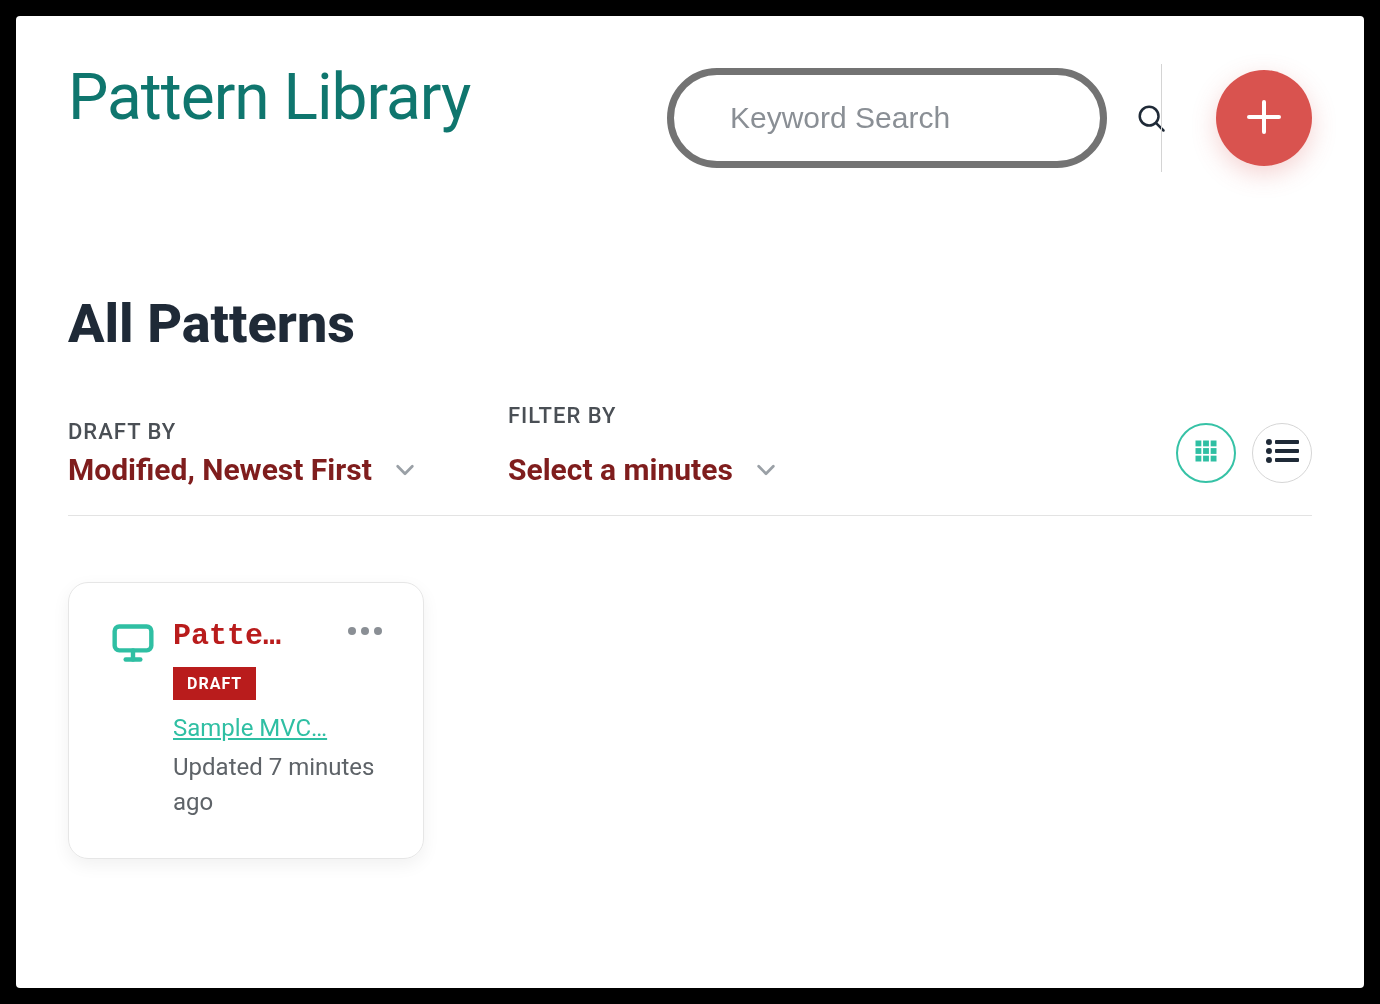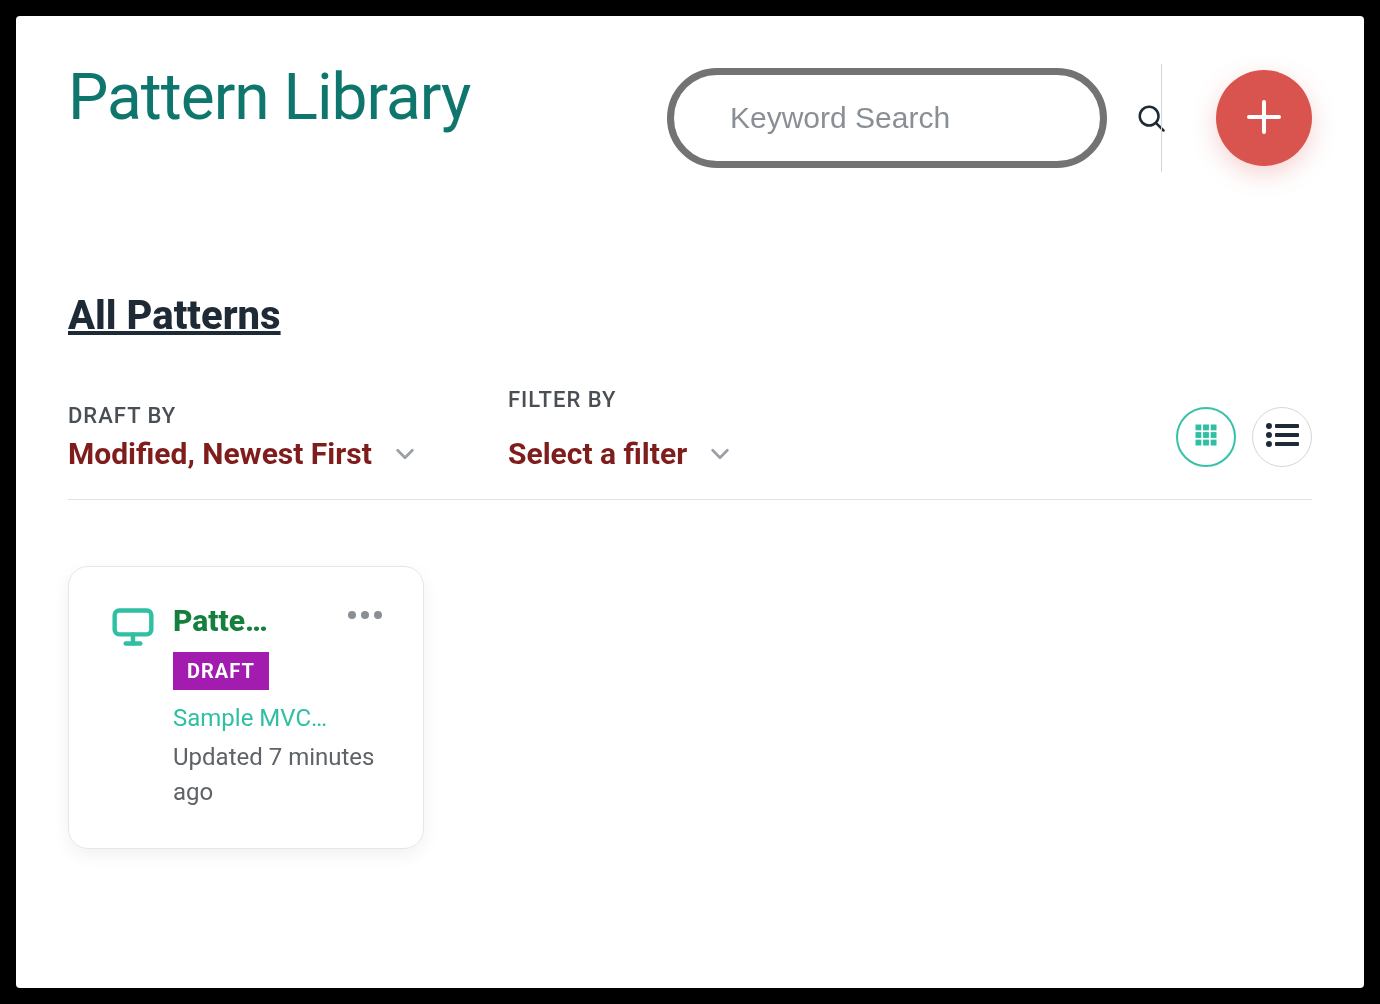--- a/index.html
+++ b/index.html
@@ -84,25 +84,24 @@
       justify-content: center;
       cursor: pointer;
       box-shadow: 0 8px 24px rgba(217,83,79,0.25);
       flex-shrink: 0;
     }
     .add-btn svg {
       width: 40px;
       height: 40px;
     }
     .section-title {
-      font-size: 40px;
+      font-size: 54px;
       font-weight: 800;
       color: #1f2a37;
       margin-top: 120px;
-      text-decoration: underline;
     }
     .controls-row {
       display: flex;
       align-items: flex-end;
       margin-top: 48px;
       padding-bottom: 28px;
       border-bottom: 1px solid #e3e3e3;
     }
     .control-group {
       display: flex;
@@ -186,59 +185,61 @@
     }
     .card-title-row {
       display: flex;
       align-items: center;
       justify-content: space-between;
       gap: 8px;
     }
     .card-title {
       font-size: 30px;
       font-weight: 800;
-      color: #15803d;
+      color: #b91c1c;
       white-space: nowrap;
       overflow: hidden;
       text-overflow: ellipsis;
       max-width: 130px;
+      font-family: Liberation Mono, monospace;
     }
     .card-menu {
       width: 44px;
       height: 24px;
       display: flex;
       align-items: center;
       justify-content: center;
       cursor: pointer;
       flex-shrink: 0;
       margin-top: -12px;
     }
     .card-menu svg {
       width: 36px;
       height: 10px;
     }
     .badge {
       display: inline-block;
-      background: #a21caf;
+      background: #b91c1c;
       color: #fff;
-      font-size: 20px;
+      font-size: 16px;
       font-weight: 700;
       letter-spacing: 1px;
       padding: 7px 14px;
       margin-top: 14px;
     }
     .card-link {
       color: #2fbfa3;
       font-size: 24px;
       margin-top: 14px;
       white-space: nowrap;
       overflow: hidden;
       text-overflow: ellipsis;
       max-width: 200px;
       cursor: pointer;
+      text-decoration: underline;
     }
     .card-meta {
       color: #5e6368;
       font-size: 24px;
       margin-top: 8px;
       line-height: 1.45;
       max-width: 220px;
     }
   </style>
 </head>
@@ -279,21 +280,21 @@
         <span class="chevron">
           <svg viewBox="0 0 24 24" fill="none" stroke="#9aa0a6" stroke-width="3" stroke-linecap="round" stroke-linejoin="round">
             <polyline points="4 8 12 16 20 8"></polyline>
           </svg>
         </span>
       </div>
     </div>
     <div class="control-group filter">
       <div class="control-label">FILTER BY</div>
       <div class="control-value">
-        <span class="control-value-text">Select a filter</span>
+        <span class="control-value-text">Select a minutes</span>
         <span class="chevron">
           <svg viewBox="0 0 24 24" fill="none" stroke="#9aa0a6" stroke-width="3" stroke-linecap="round" stroke-linejoin="round">
             <polyline points="4 8 12 16 20 8"></polyline>
           </svg>
         </span>
       </div>
     </div>
     <div class="view-toggles">
       <div class="view-btn active">
         <span>

